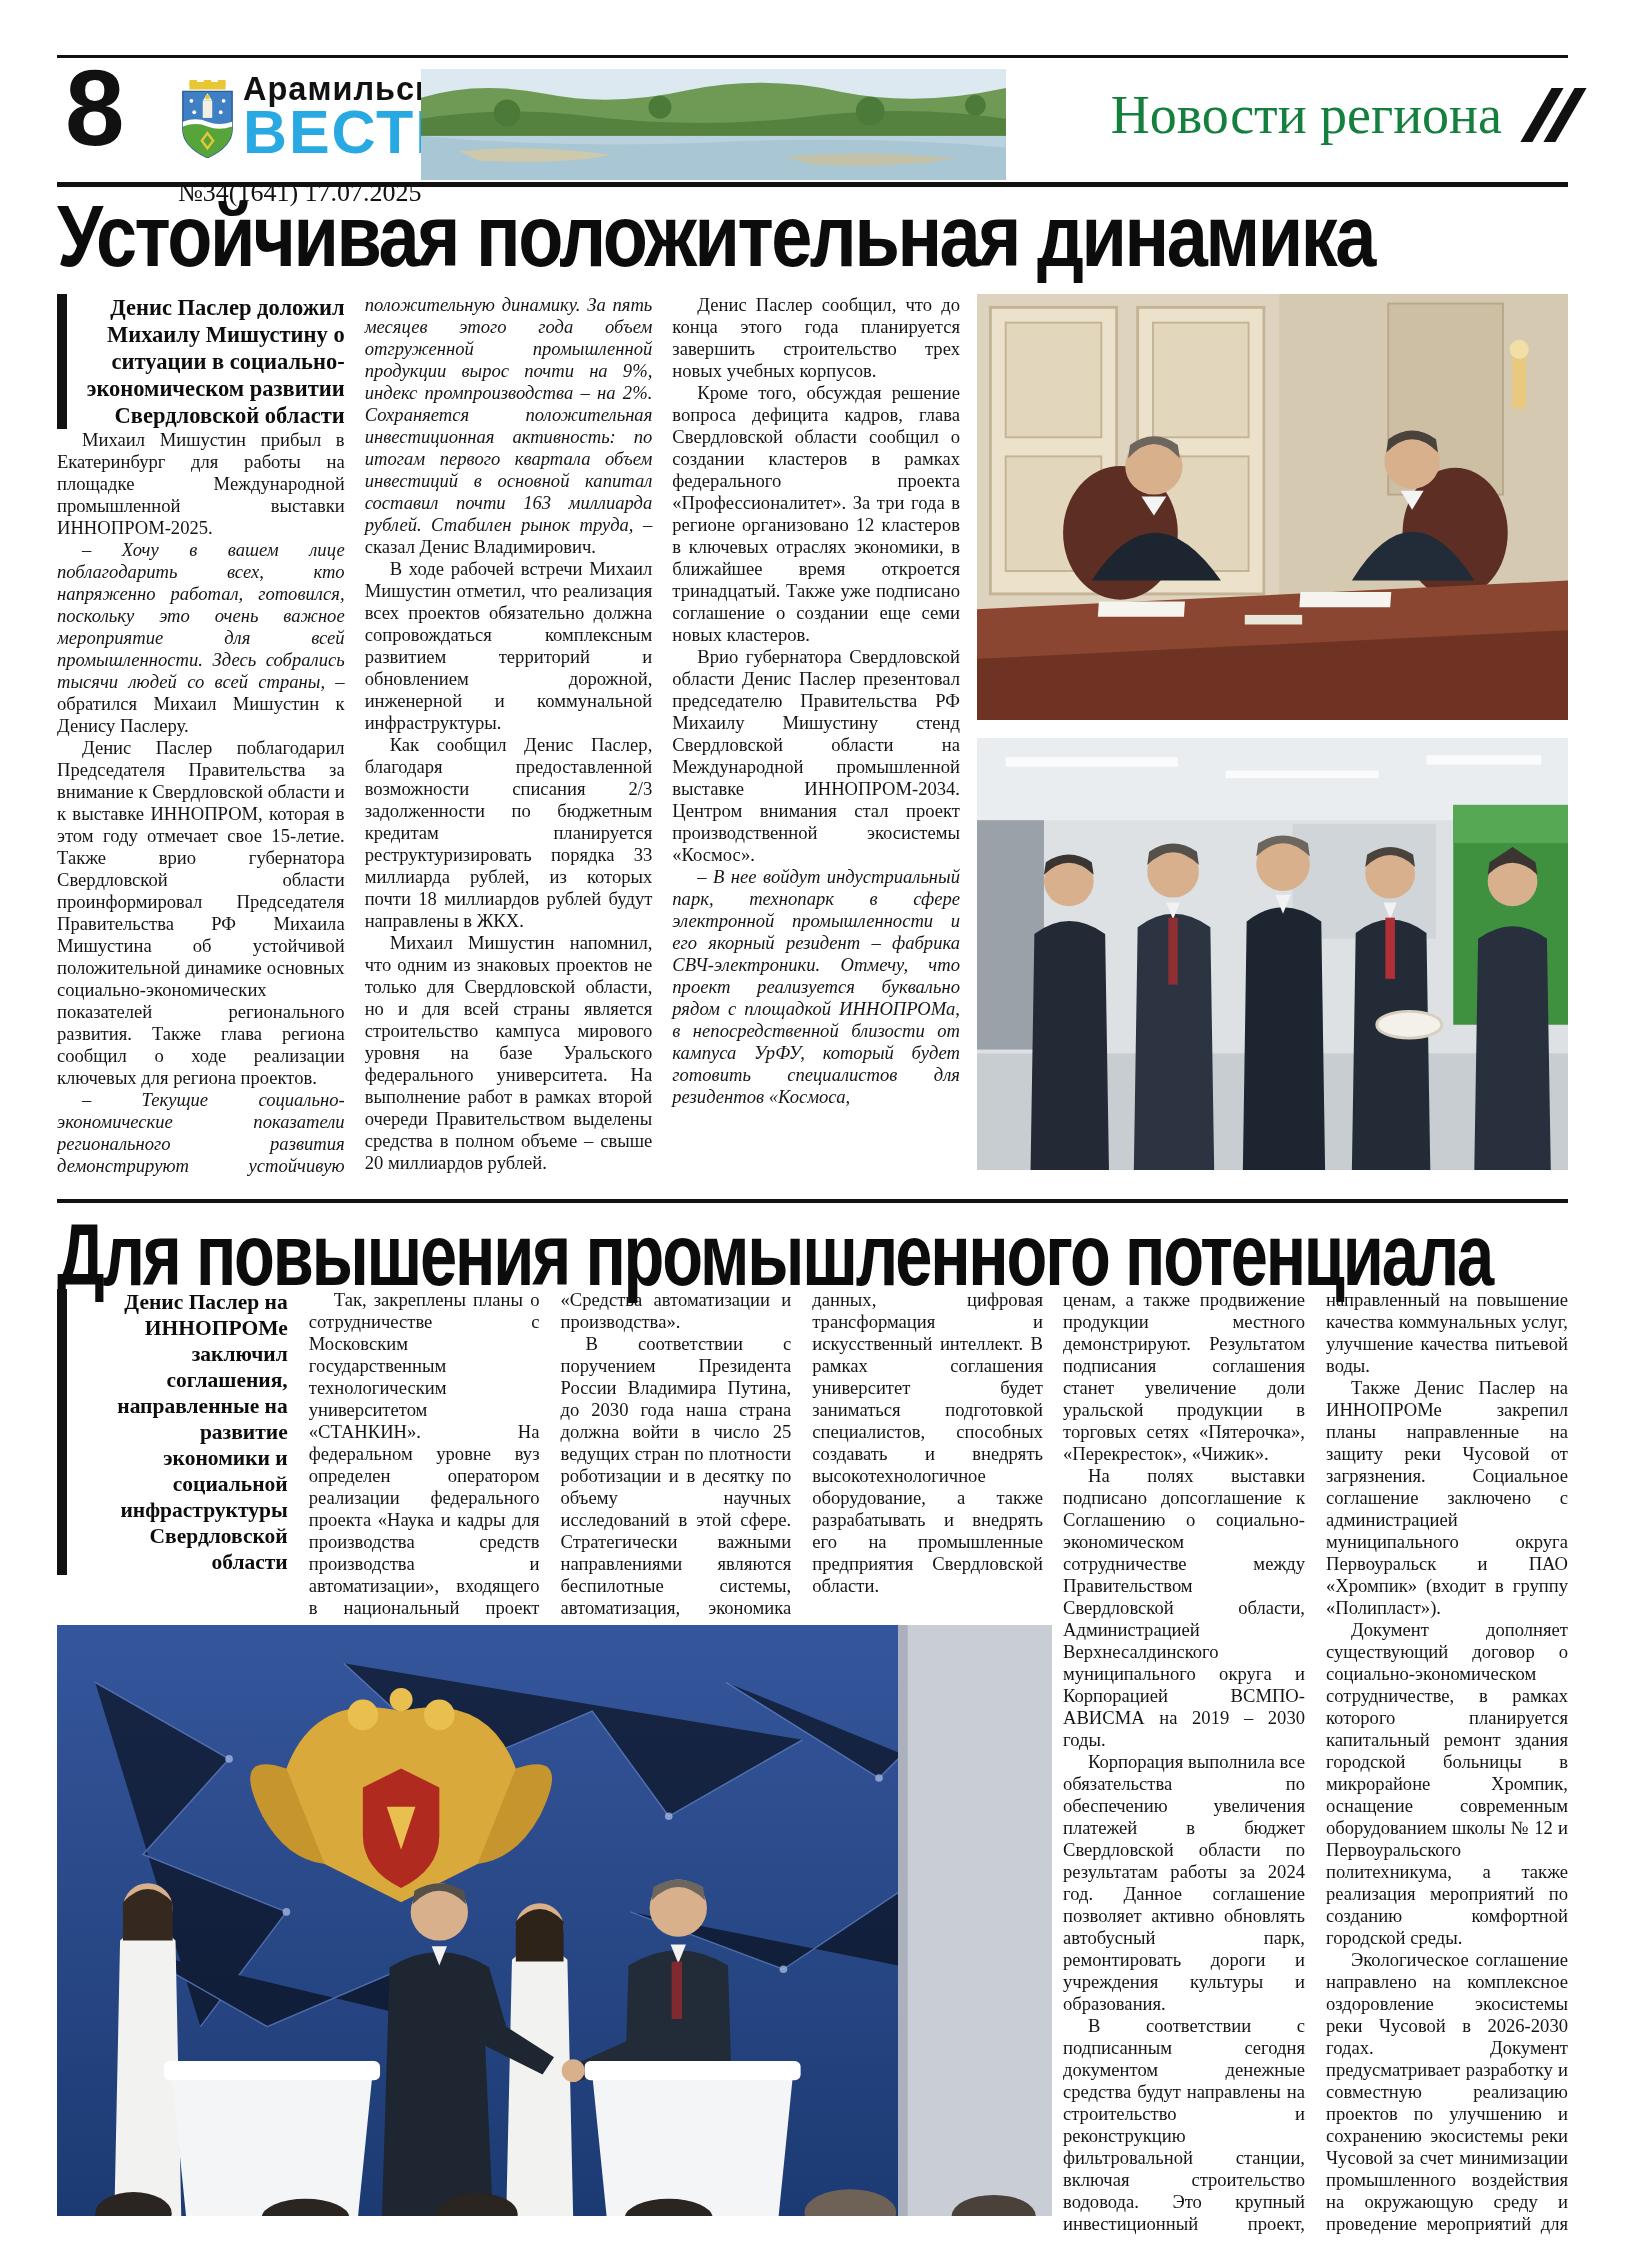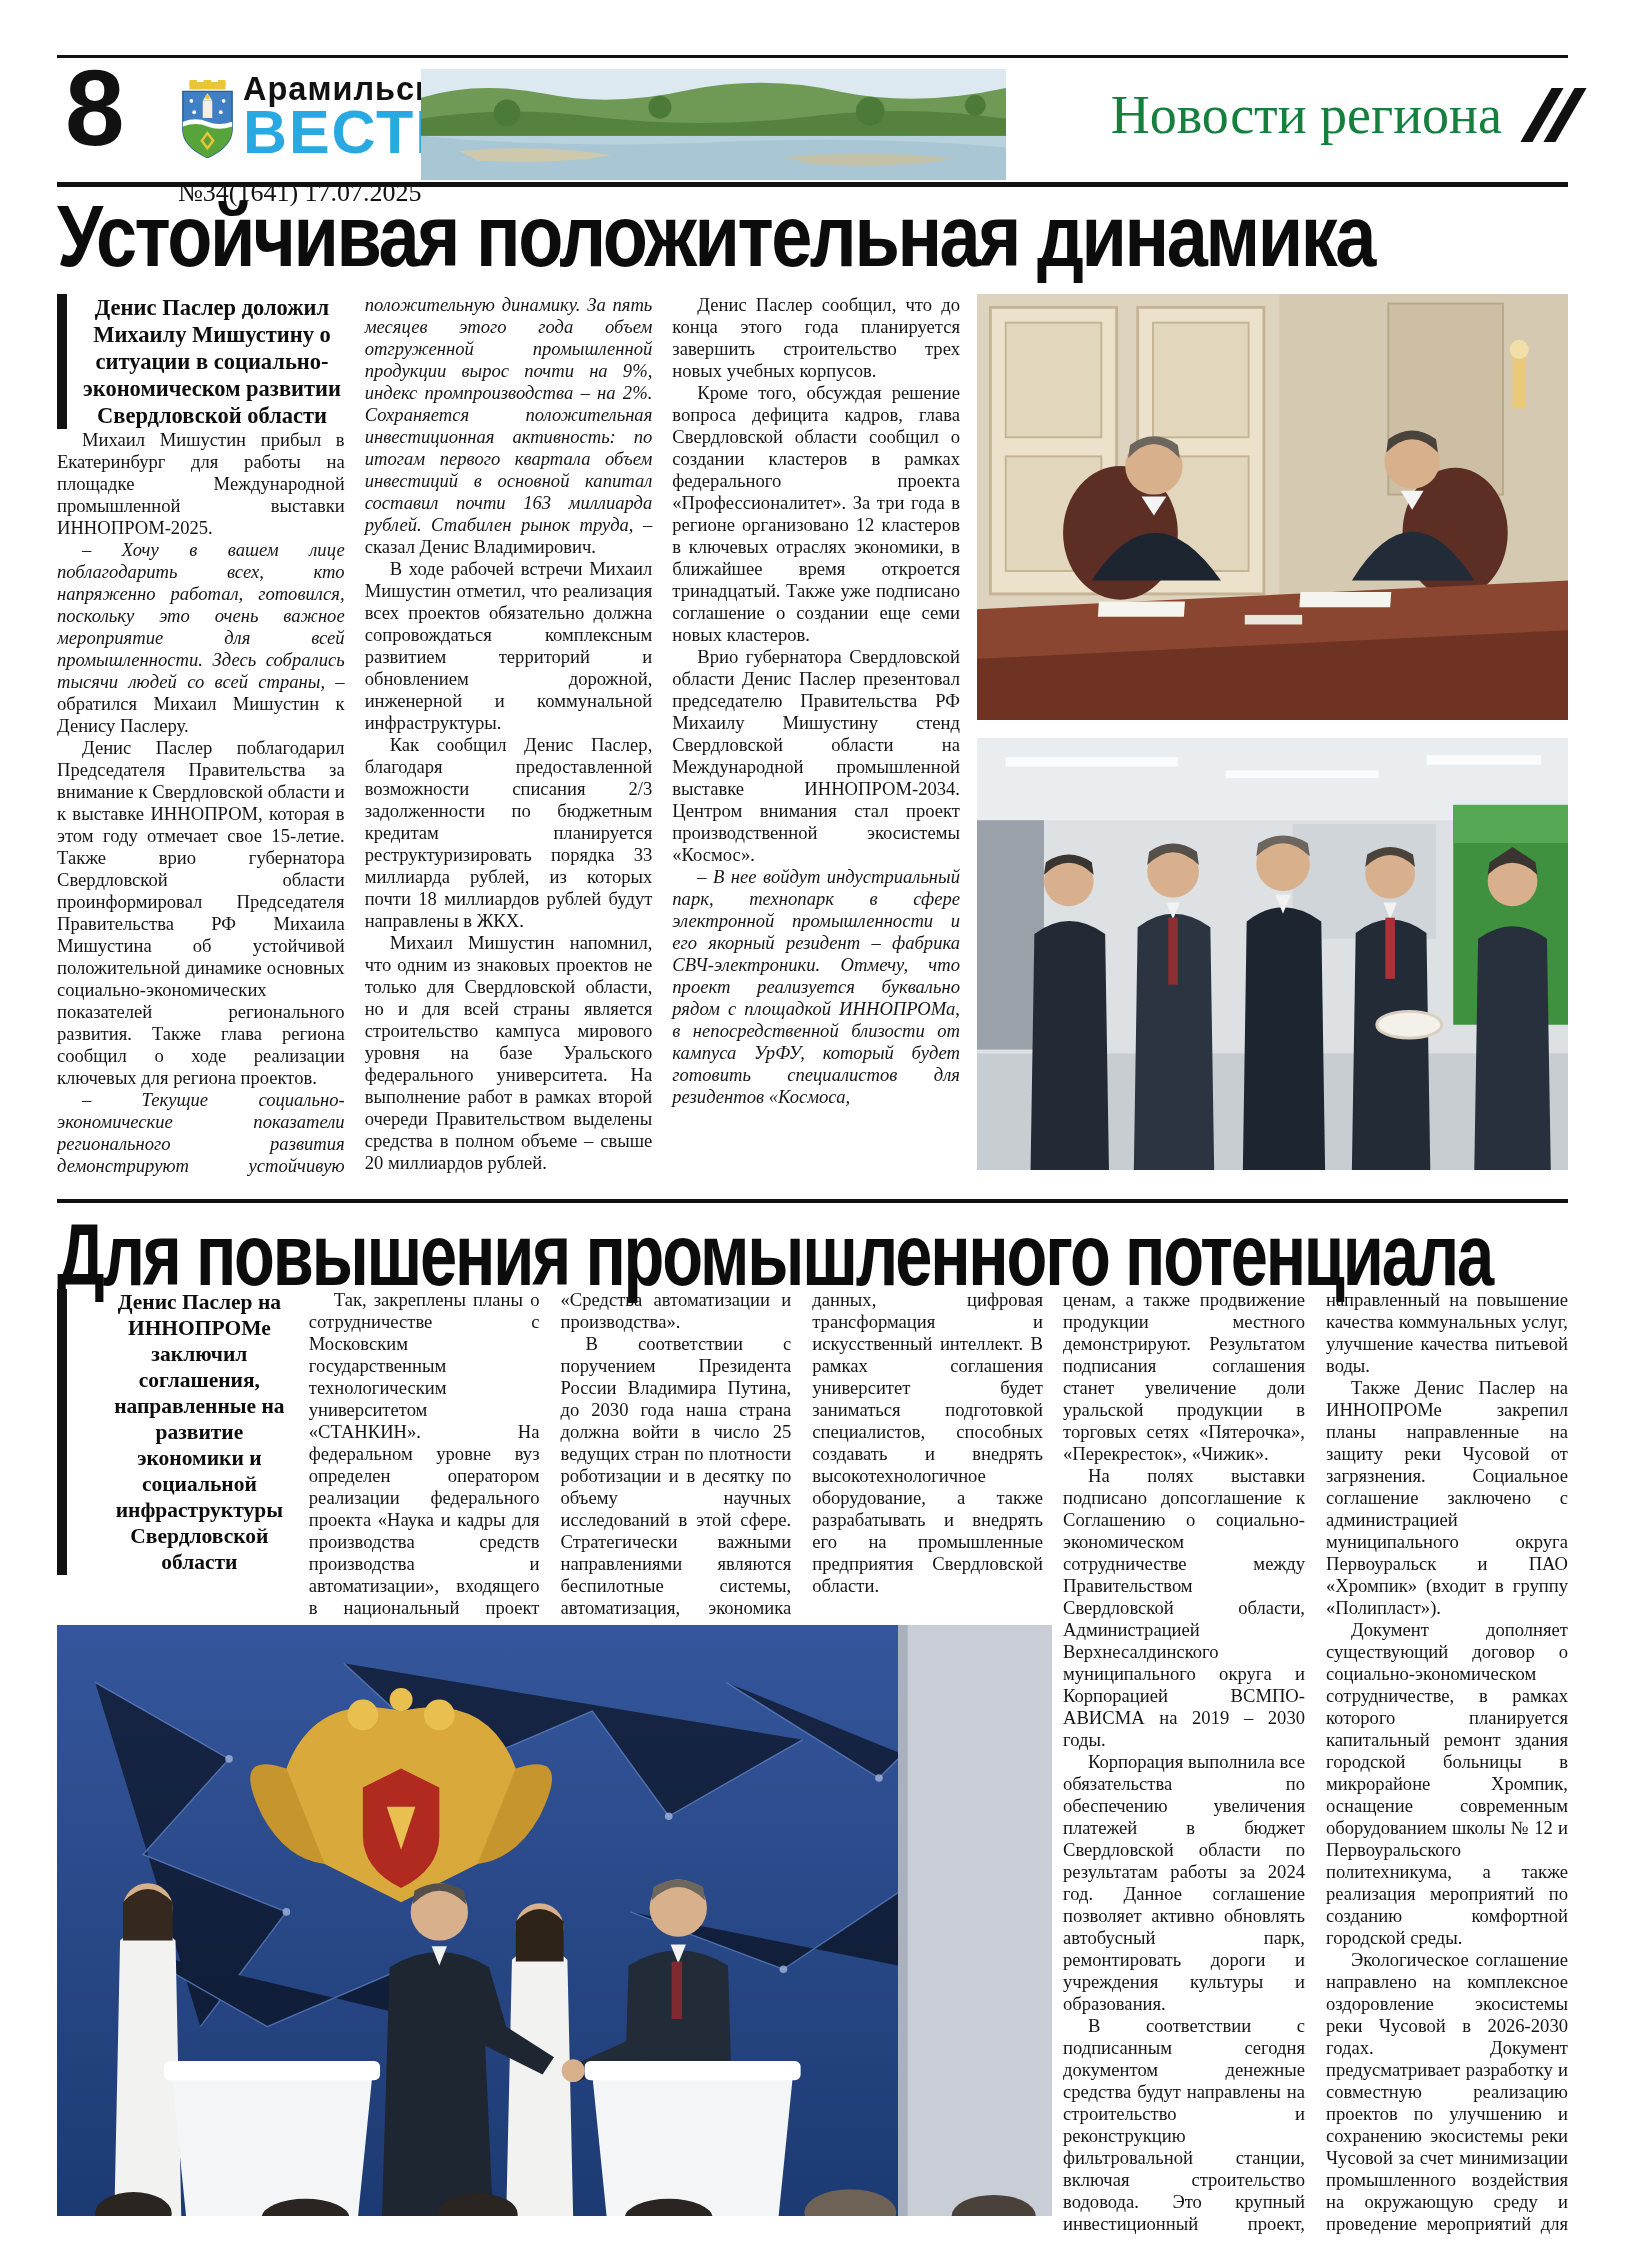--- a/index.html
+++ b/index.html
@@ -27,21 +27,21 @@
   .headline-1{top:193px;transform:scaleX(0.84);}
   .headline-2{top:1212px;transform:scaleX(0.76);}
   
   .cols{position:absolute;overflow:hidden;text-align:justify;font-size:18.6px;line-height:22px;
         column-gap:20px;column-fill:auto;}
   .cols p{margin:0;text-indent:25px;}
   .cols p.italic{font-style:italic;}
   .cols p.italic .roman{font-style:normal;}
   .cols p.noindent{text-indent:0;}
   .lead{font-weight:700;font-size:22.5px;line-height:27px;border-left:10.5px solid #111;
-        padding-left:12.4px;margin:1.9px 0 19px 0;text-indent:0!important;text-align:center;
+        padding-left:12.4px;margin:1.9px 0 19px 0;text-indent:0!important;text-align:right;
         break-inside:avoid;color:#0d0d0d;}
   .a1-cols{left:57px;top:294px;width:903px;height:883px;column-count:3;}
   .a2-left{left:57px;top:1289px;width:986px;height:333px;column-count:4;column-gap:21px;}
   .a2-left .lead{font-size:21.5px;line-height:26px;margin-bottom:15.3px;padding-left:44px;}
   .a2-right{left:1063px;top:1289px;width:505px;height:958px;column-count:2;column-gap:21px;}
   
   .photo{position:absolute;overflow:hidden;background:#ccc;}
   .photo svg{display:block;width:100%;height:100%;}
   .photo-1{left:977px;top:294px;width:591px;height:426px;}
   .photo-2{left:977px;top:738px;width:591px;height:432px;}

